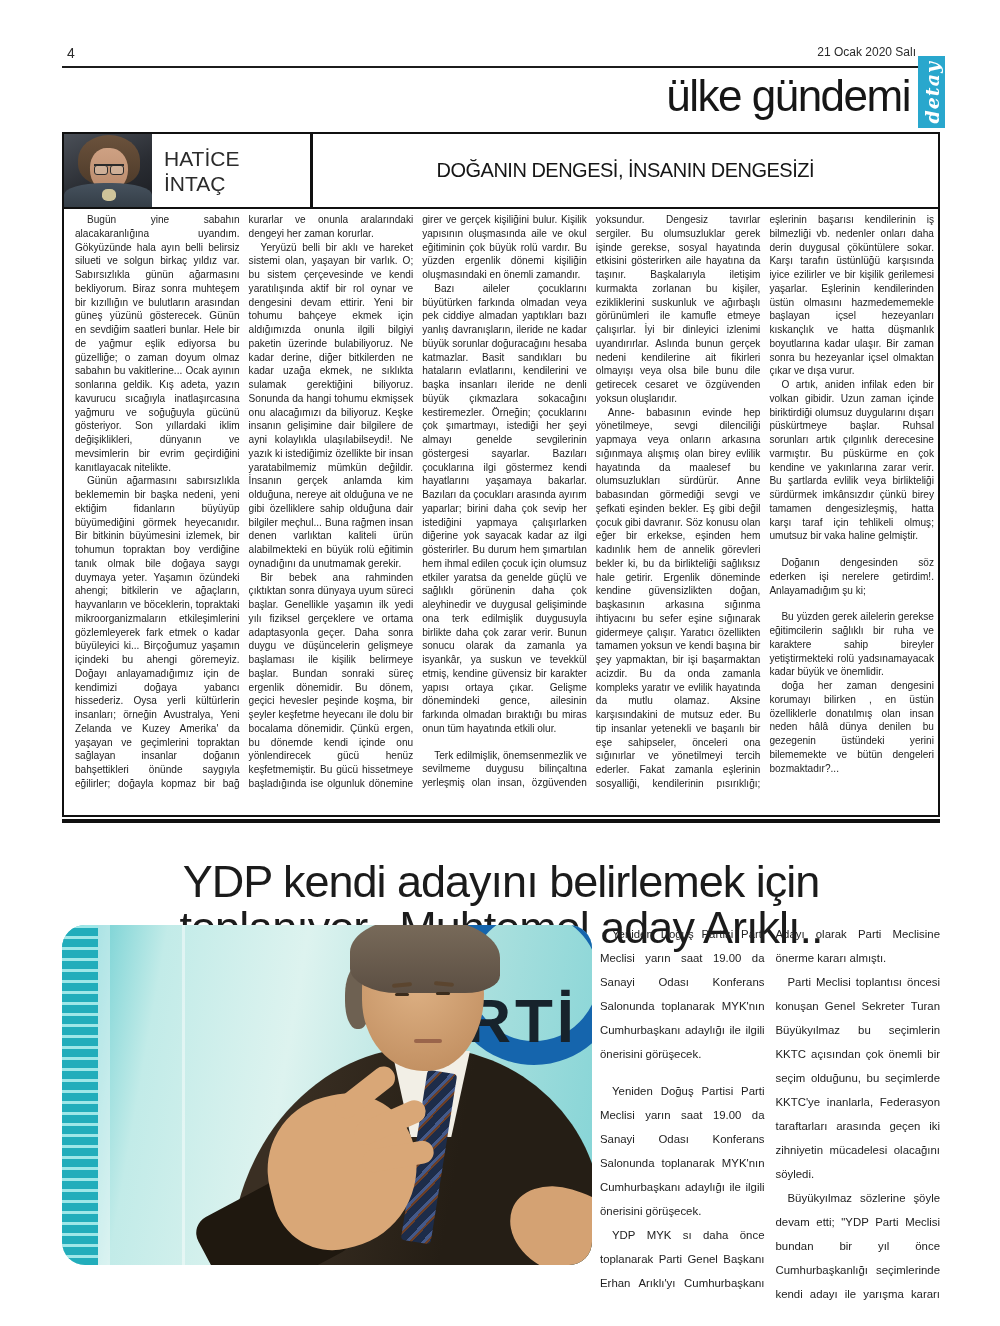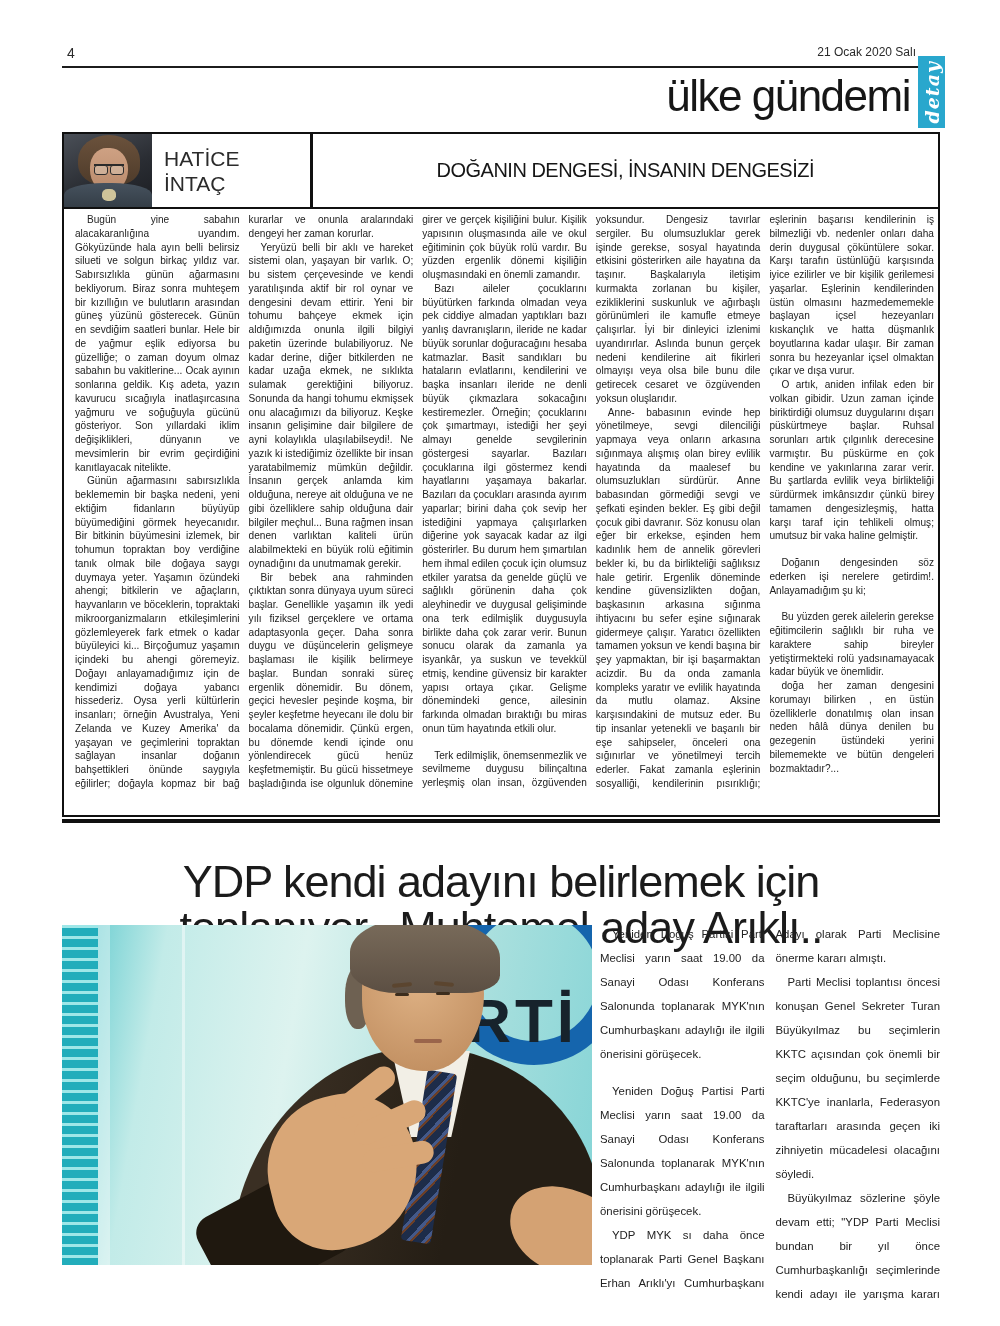--- a/index.html
+++ b/index.html
@@ -32,21 +32,21 @@
   .article-body{position:absolute;left:62px;top:204px;width:878px;height:613px;box-sizing:border-box;border-left:2.5px solid #101010;border-right:2.5px solid #101010;border-bottom:2px solid #101010;padding:9px 4px 8px 11px;column-count:5;column-gap:9px;text-align:justify;font-size:10.1px;line-height:13.75px;color:#222;overflow:hidden;}
   .para{margin:0;text-indent:12px;}
   .para.gap{margin-top:13px;}
   .thick-rule{position:absolute;left:62px;top:819px;width:878px;height:3.5px;background:#101010;}
 
   
   .headline{position:absolute;left:62px;top:827px;width:878px;text-align:center;font-size:45px;line-height:46px;letter-spacing:-1px;color:#1b1b1b;margin-top:32px;}
   .headline span{display:block;}
 
   
-  .photo{position:absolute;left:62px;top:925px;width:530px;height:340px;overflow:hidden;background:linear-gradient(100deg,#35b7c1 0%,#6fcfd2 5%,#c2ebe8 18%,#ddf3ef 42%,#abe0de 72%,#84d4d6 100%);}
+  .photo{position:absolute;left:62px;top:925px;width:530px;height:340px;overflow:hidden;background:linear-gradient(100deg,#35b7c1 0%,#6fcfd2 5%,#c2ebe8 18%,#ddf3ef 42%,#abe0de 72%,#84d4d6 100%);border-radius:23px;}
   .ph-strip{position:absolute;left:0;top:0;bottom:0;width:36px;background:repeating-linear-gradient(180deg,#9fe7e8 0 3px,#22adbb 3px 11px);}
   .ph-strip2{position:absolute;left:36px;top:0;bottom:0;width:12px;background:rgba(255,255,255,0.4);}
   .ph-panel{position:absolute;left:120px;top:0;bottom:0;width:3px;background:rgba(255,255,255,0.45);}
   .ph-ring{position:absolute;right:-30px;top:-36px;width:128px;height:128px;border:24px solid #1565ad;border-radius:50%;}
   .ph-banner{position:absolute;top:60px;right:14px;font-size:62px;font-weight:bold;color:#17232c;letter-spacing:4px;}
   .ph-torso{position:absolute;left:168px;bottom:-14px;width:372px;height:232px;background:linear-gradient(100deg,#3a2f23 15%,#251e15 60%);border-radius:52% 48% 0 0 / 95% 75% 0 0;}
   .ph-cuff{position:absolute;left:142px;top:262px;width:140px;height:95px;background:#1f180f;transform:rotate(-28deg);border-radius:18px;}
   .ph-shirt{position:absolute;left:330px;top:126px;width:78px;height:86px;background:#f2efe6;clip-path:polygon(0 0,100% 0,76% 100%,24% 100%);}
   .ph-tie{position:absolute;left:352px;top:146px;width:30px;height:172px;transform:rotate(9deg);background:repeating-linear-gradient(125deg,#1d2c49 0 7px,#41598312 0,#44598a 7px 10px,#6b3f27 10px 12px);border-radius:4px;}
   .ph-hair{position:absolute;left:288px;top:-8px;width:150px;height:76px;background:linear-gradient(#7b6d5c,#5c4f43);border-radius:60% 70% 30% 42%;}

